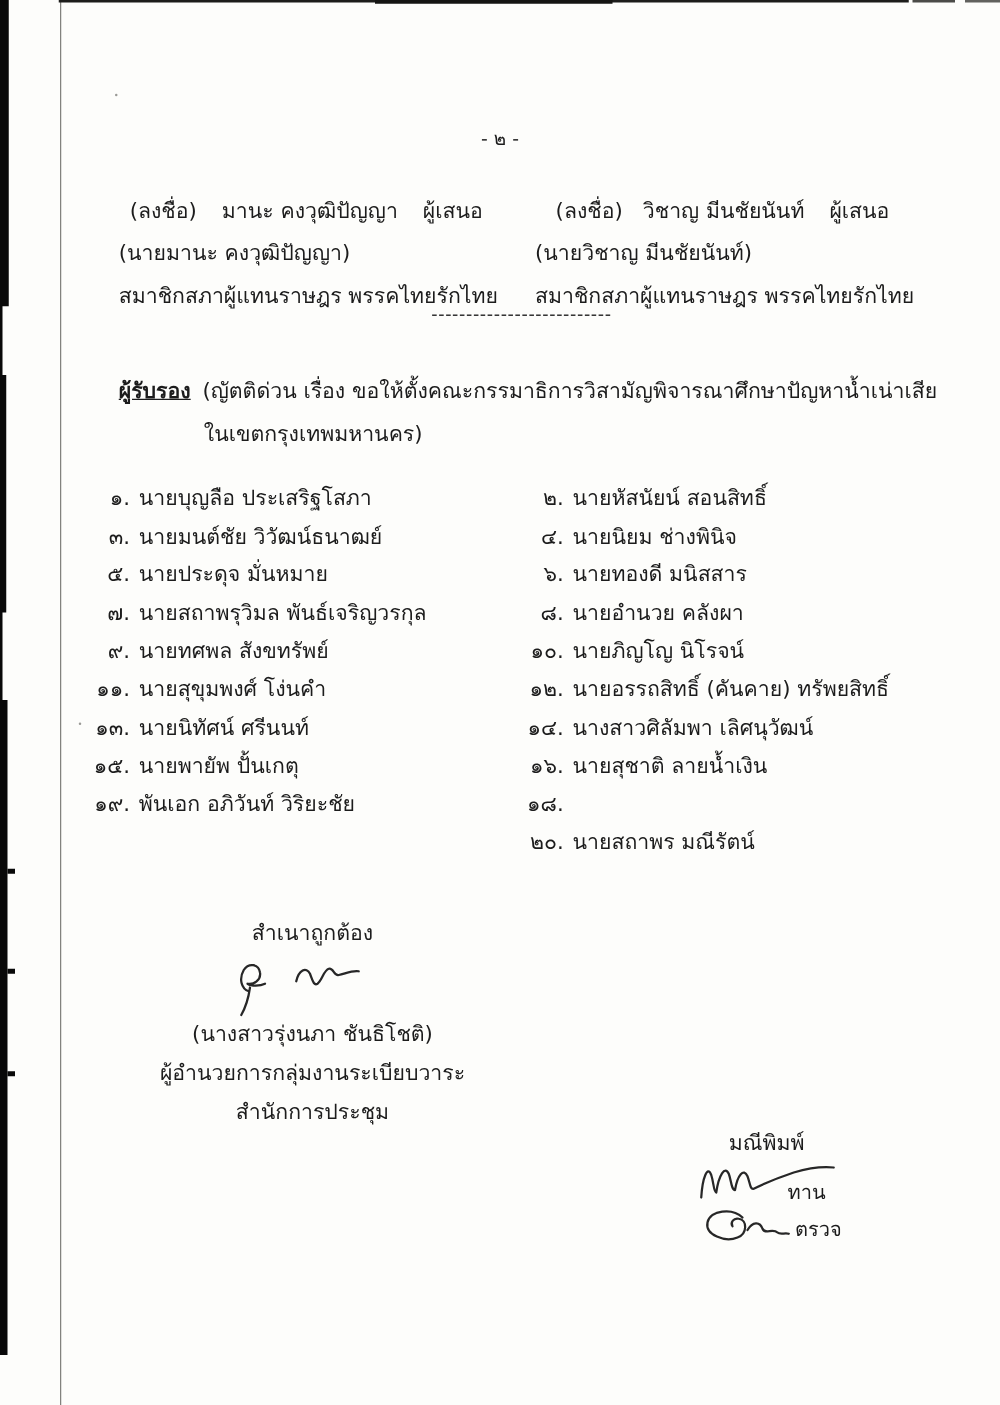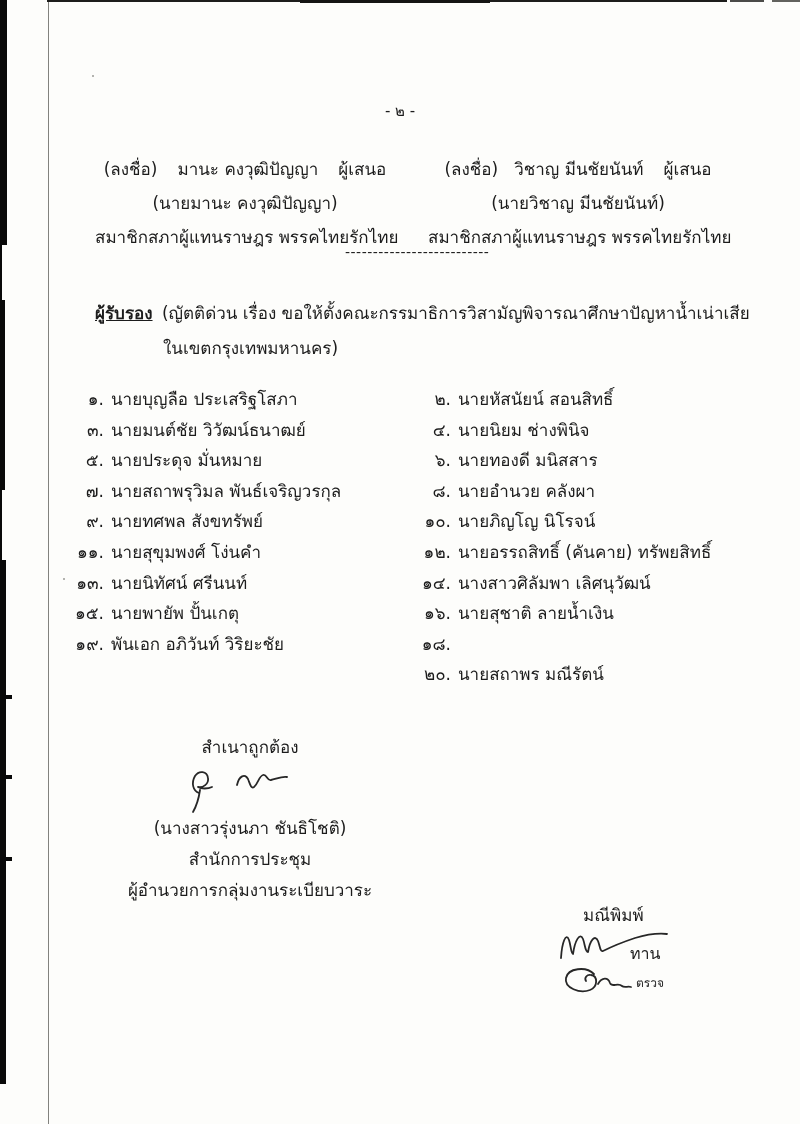--- a/index.html
+++ b/index.html
@@ -8,21 +8,21 @@
   .abs{position:absolute;}
   .t{font-size:17px;line-height:23px;white-space:nowrap;}
   .center{text-align:center;}
   
   .bar{background:#090909;}
   .vline{background:#82827e;}
   .dot{background:#9a9a96;width:2px;height:2px;border-radius:1px;}
   
   .sign-block{width:300px;}
   .sign-line1{display:flex;justify-content:center;align-items:flex-start;}
-  .sign-line{margin-top:11px;text-align:center;}
+  .sign-line{margin-top:11px;}
   
   .head-bold{font-weight:bold;text-decoration:underline;}
   
   .col{width:332px;}
   .row{height:30.6px;display:flex;align-items:flex-start;}
   .num{display:inline-block;width:34px;text-align:right;flex:0 0 34px;}
   .name{margin-left:7px;}
   
   .cert{width:280px;text-align:center;}
   .cert .sig-wrap{position:relative;left:-15px;margin:4px auto 2px;width:120px;height:52px;}
@@ -168,37 +168,37 @@
   <div class="abs cert" style="left:110px;top:736px;">
     <div class="t">สำเนาถูกต้อง</div>
     <div class="sig-wrap">
       <svg class="sig" width="120" height="52" viewBox="0 0 120 52">
         <path d="M24,30 C18,28 16,20 20,13 C24,7 32,8 33,15 C34,21 28,25 23,24 C26,26 33,26 37,24"></path>
         <path d="M25,27 C24,34 22,42 18,49"></path>
         <path d="M62,22 C64,13 70,10 73,16 C75,21 76,26 79,24 C83,21 84,13 88,12 C92,11 92,18 96,17 C101,16 107,13 112,14"></path>
       </svg>
     </div>
     <div class="t">(นางสาวรุ่งนภา ชันธิโชติ)</div>
+    <div class="t cert-line">ผู้อำนวยการกลุ่มงานระเบียบวาระ</div>
     <div class="t cert-line">สำนักการประชุม</div>
-    <div class="t cert-line">ผู้อำนวยการกลุ่มงานระเบียบวาระ</div>
   </div>
 
   <div class="abs review" style="left:550px;top:902px;">
     <div class="typist t">
       <span>มณี</span>
       <span>พิมพ์</span>
     </div>
     <div class="abs" style="left:5px;top:22px;">
       <svg class="sig" width="115" height="40" viewBox="0 0 115 40">
         <path d="M6,34 C7,18 11,8 14,16 C16,22 16,30 18,30 C20,16 25,8 28,15 C30,20 30,28 33,28 C35,16 40,10 43,17 C45,22 45,28 48,27 C56,23 68,18 80,14 C90,11 102,9 112,10"></path>
       </svg>
     </div>
     <div class="abs t" style="left:80px;top:40px;font-size:16px;">ทาน</div>
     <div class="abs" style="left:8px;top:60px;">
       <svg class="sig" width="80" height="36" viewBox="0 0 80 36">
         <path d="M36,12 C28,4 10,6 8,16 C6,26 22,32 32,28 C40,25 40,14 33,13 C29,12 26,16 28,19"></path>
         <path d="M40,22 C44,15 50,15 52,21 C54,26 60,20 64,24 C66,26 70,24 73,25"></path>
       </svg>
     </div>
-    <div class="abs t" style="left:86px;top:70px;font-size:12px;">ตรวจ</div>
+    <div class="abs t" style="left:86px;top:70px;font-size:16px;">ตรวจ</div>
   </div>
 
 </div>
 
 </body></html>

